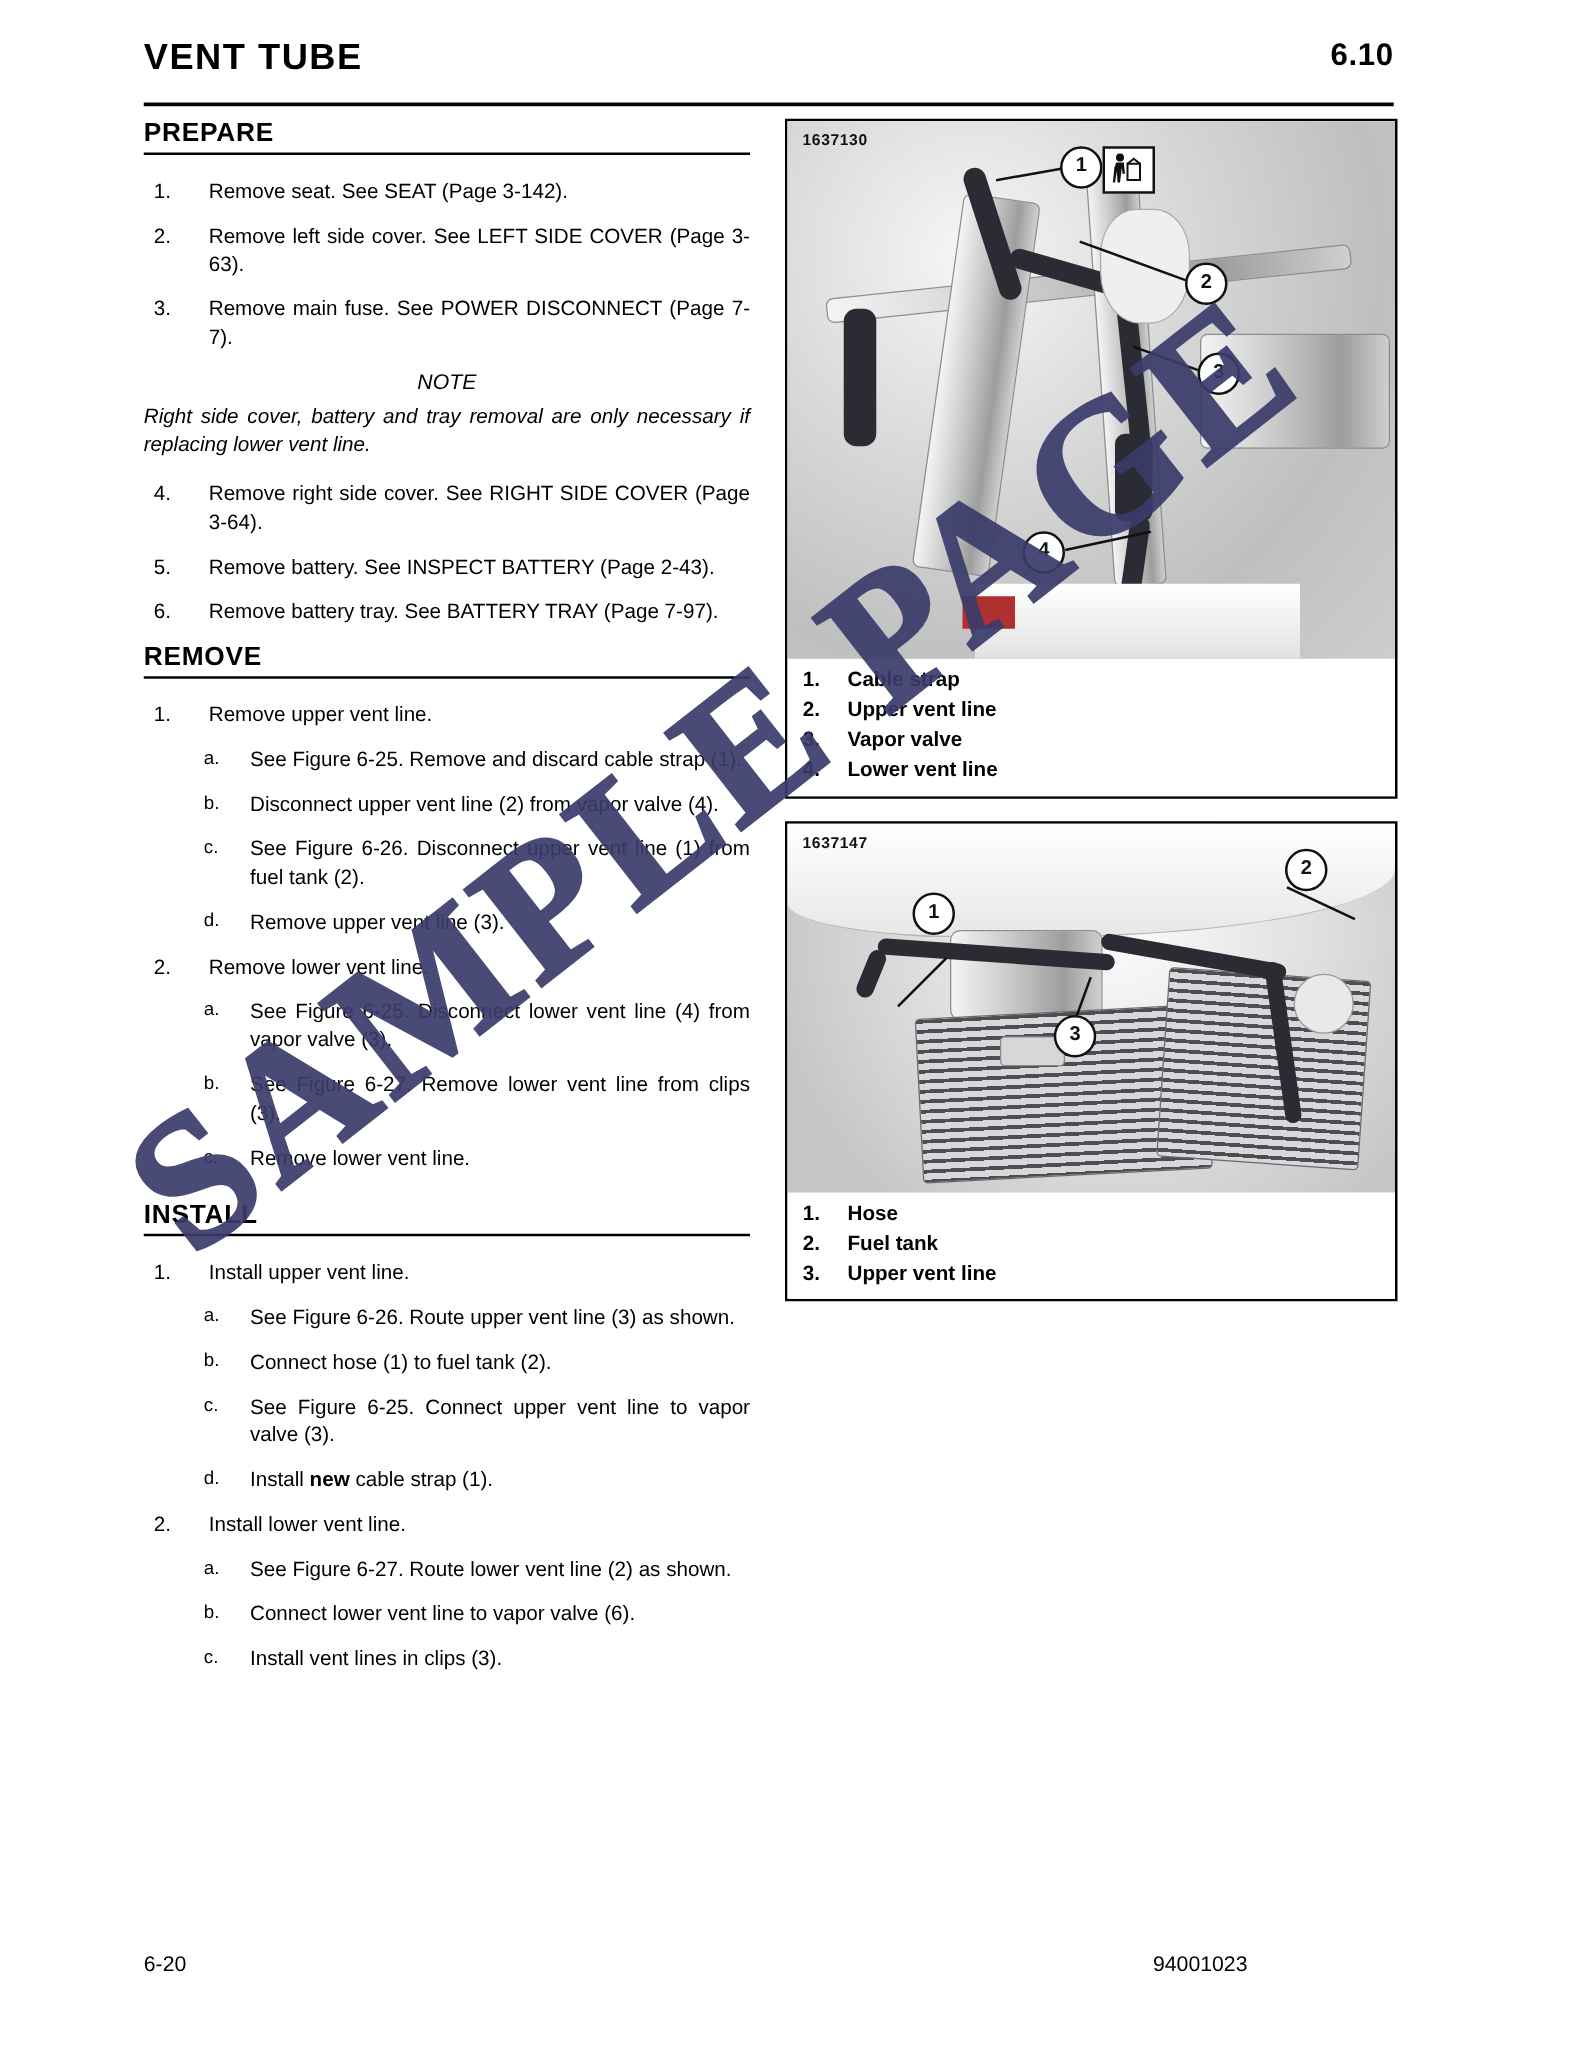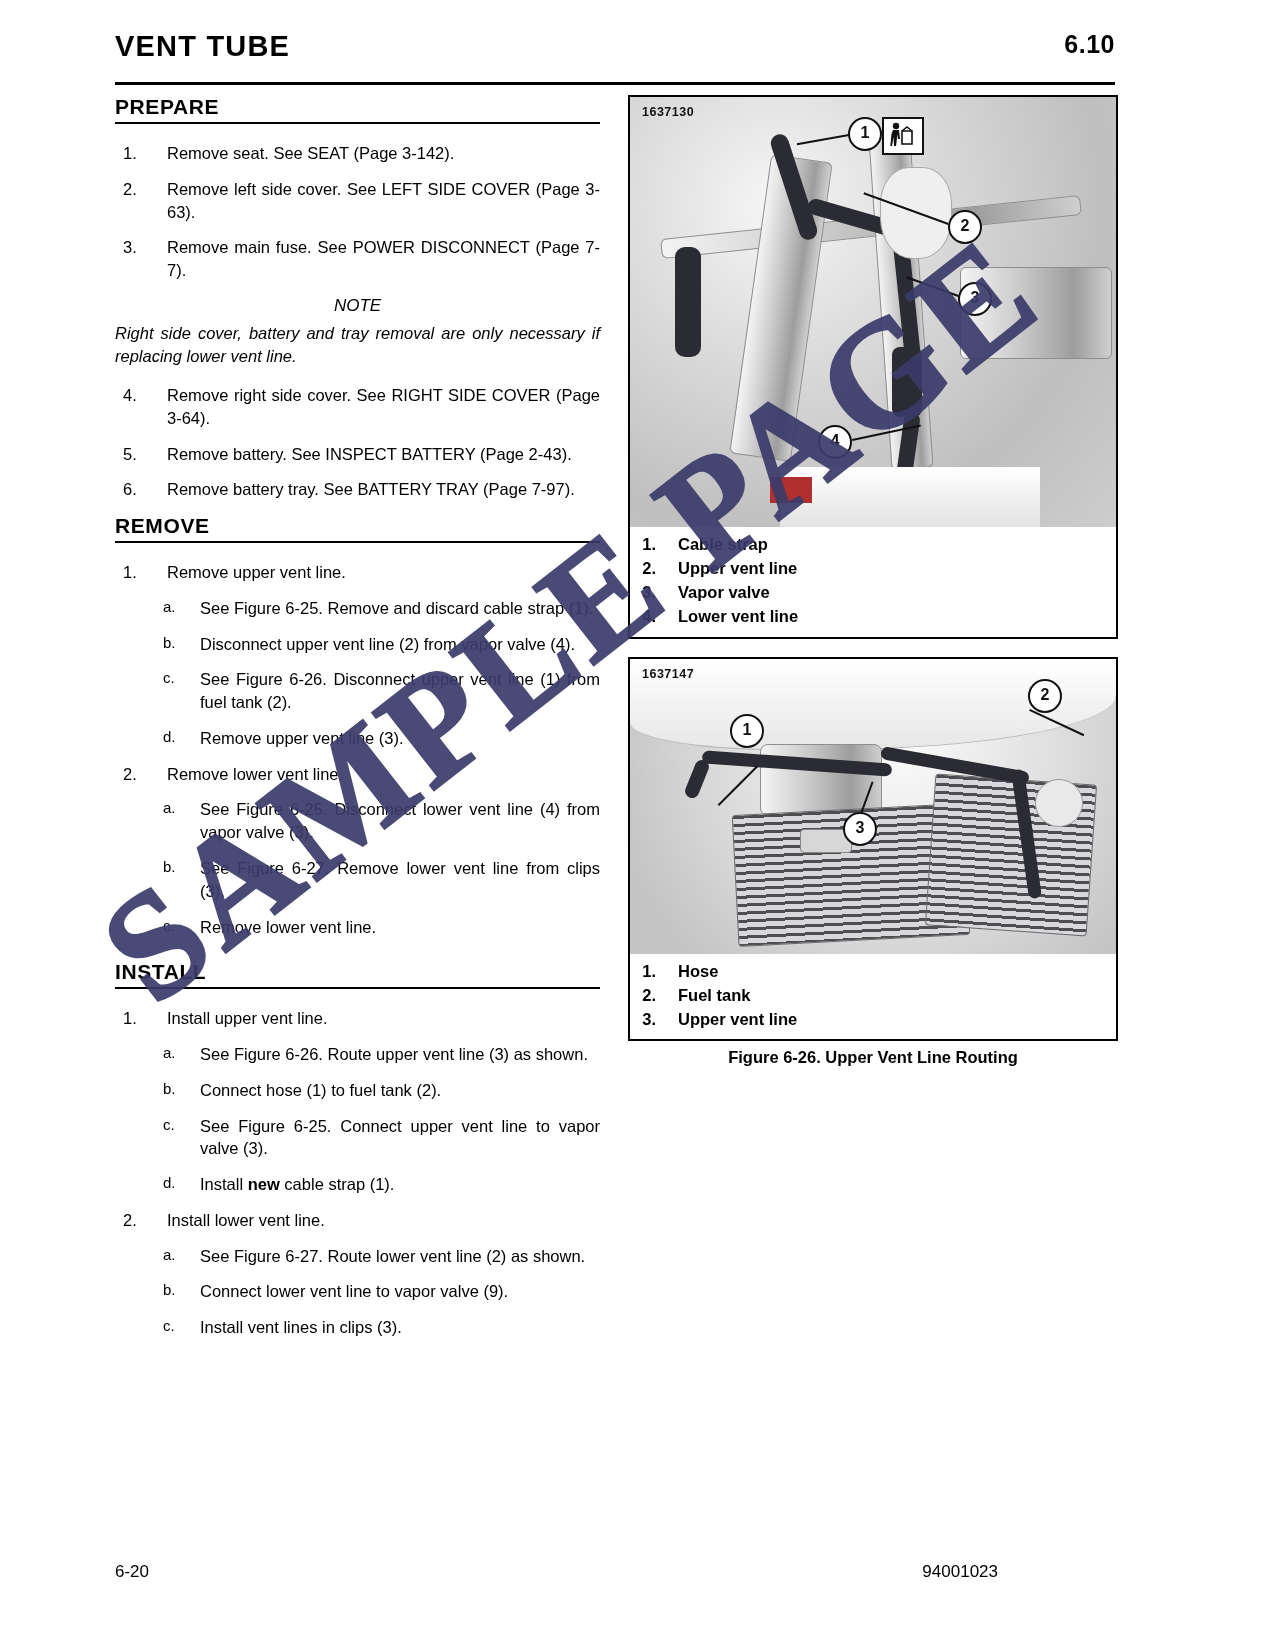--- a/index.html
+++ b/index.html
@@ -376,21 +376,21 @@
     <div class="item">
       <span class="marker">2.</span>
       <span>Install lower vent line.</span>
     </div>
     <div class="subitem">
       <span class="marker">a.</span>
       <span>See Figure 6-27. Route lower vent line (2) as shown.</span>
     </div>
     <div class="subitem">
       <span class="marker">b.</span>
-      <span>Connect lower vent line to vapor valve (9).</span>
+      <span>Connect lower vent line to vapor valve (6).</span>
     </div>
     <div class="subitem">
       <span class="marker">c.</span>
       <span>Install vent lines in clips (3).</span>
     </div>
 
   </div>
 
   <div class="right-col">
 
@@ -488,21 +488,20 @@
         <div class="legend-row">
           <span class="legend-num">2.</span>
           <span>Fuel tank</span>
         </div>
         <div class="legend-row">
           <span class="legend-num">3.</span>
           <span>Upper vent line</span>
         </div>
       </div>
     </div>
-    <div class="fig-caption">Figure 6-26. Upper Vent Line Routing</div>
 
   </div>
 
   <div class="watermark">
     <span>SAMPLE PAGE</span>
   </div>
 
   <div class="footer-left">6-20</div>
   <div class="footer-right">94001023</div>
 

